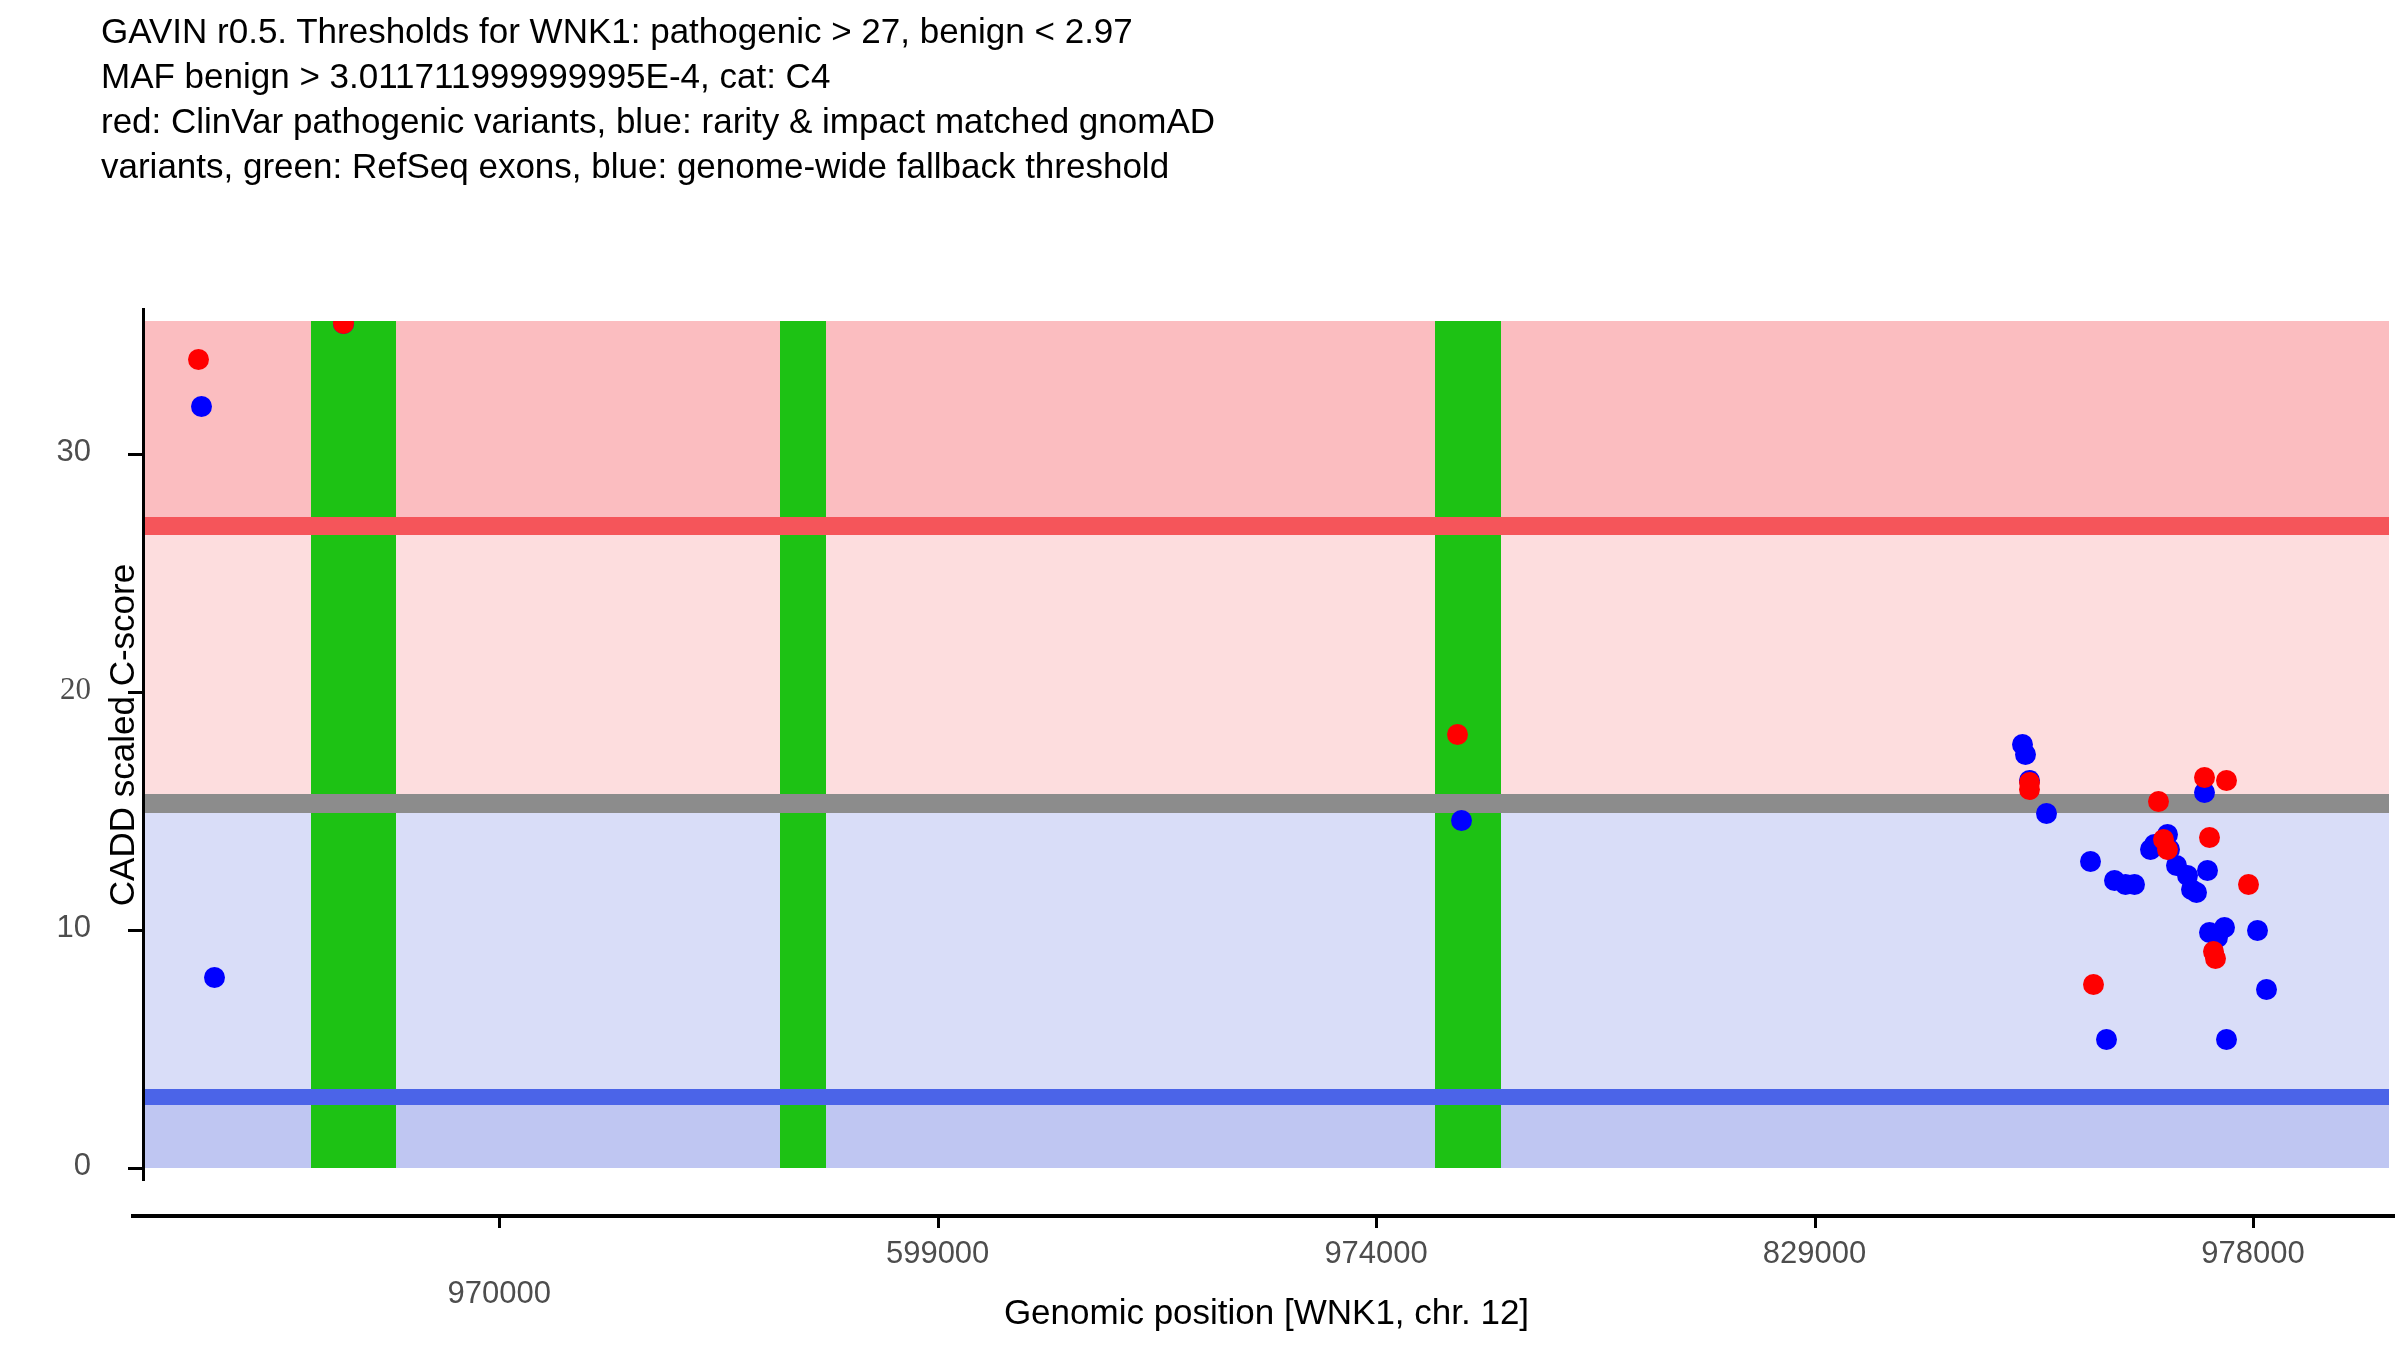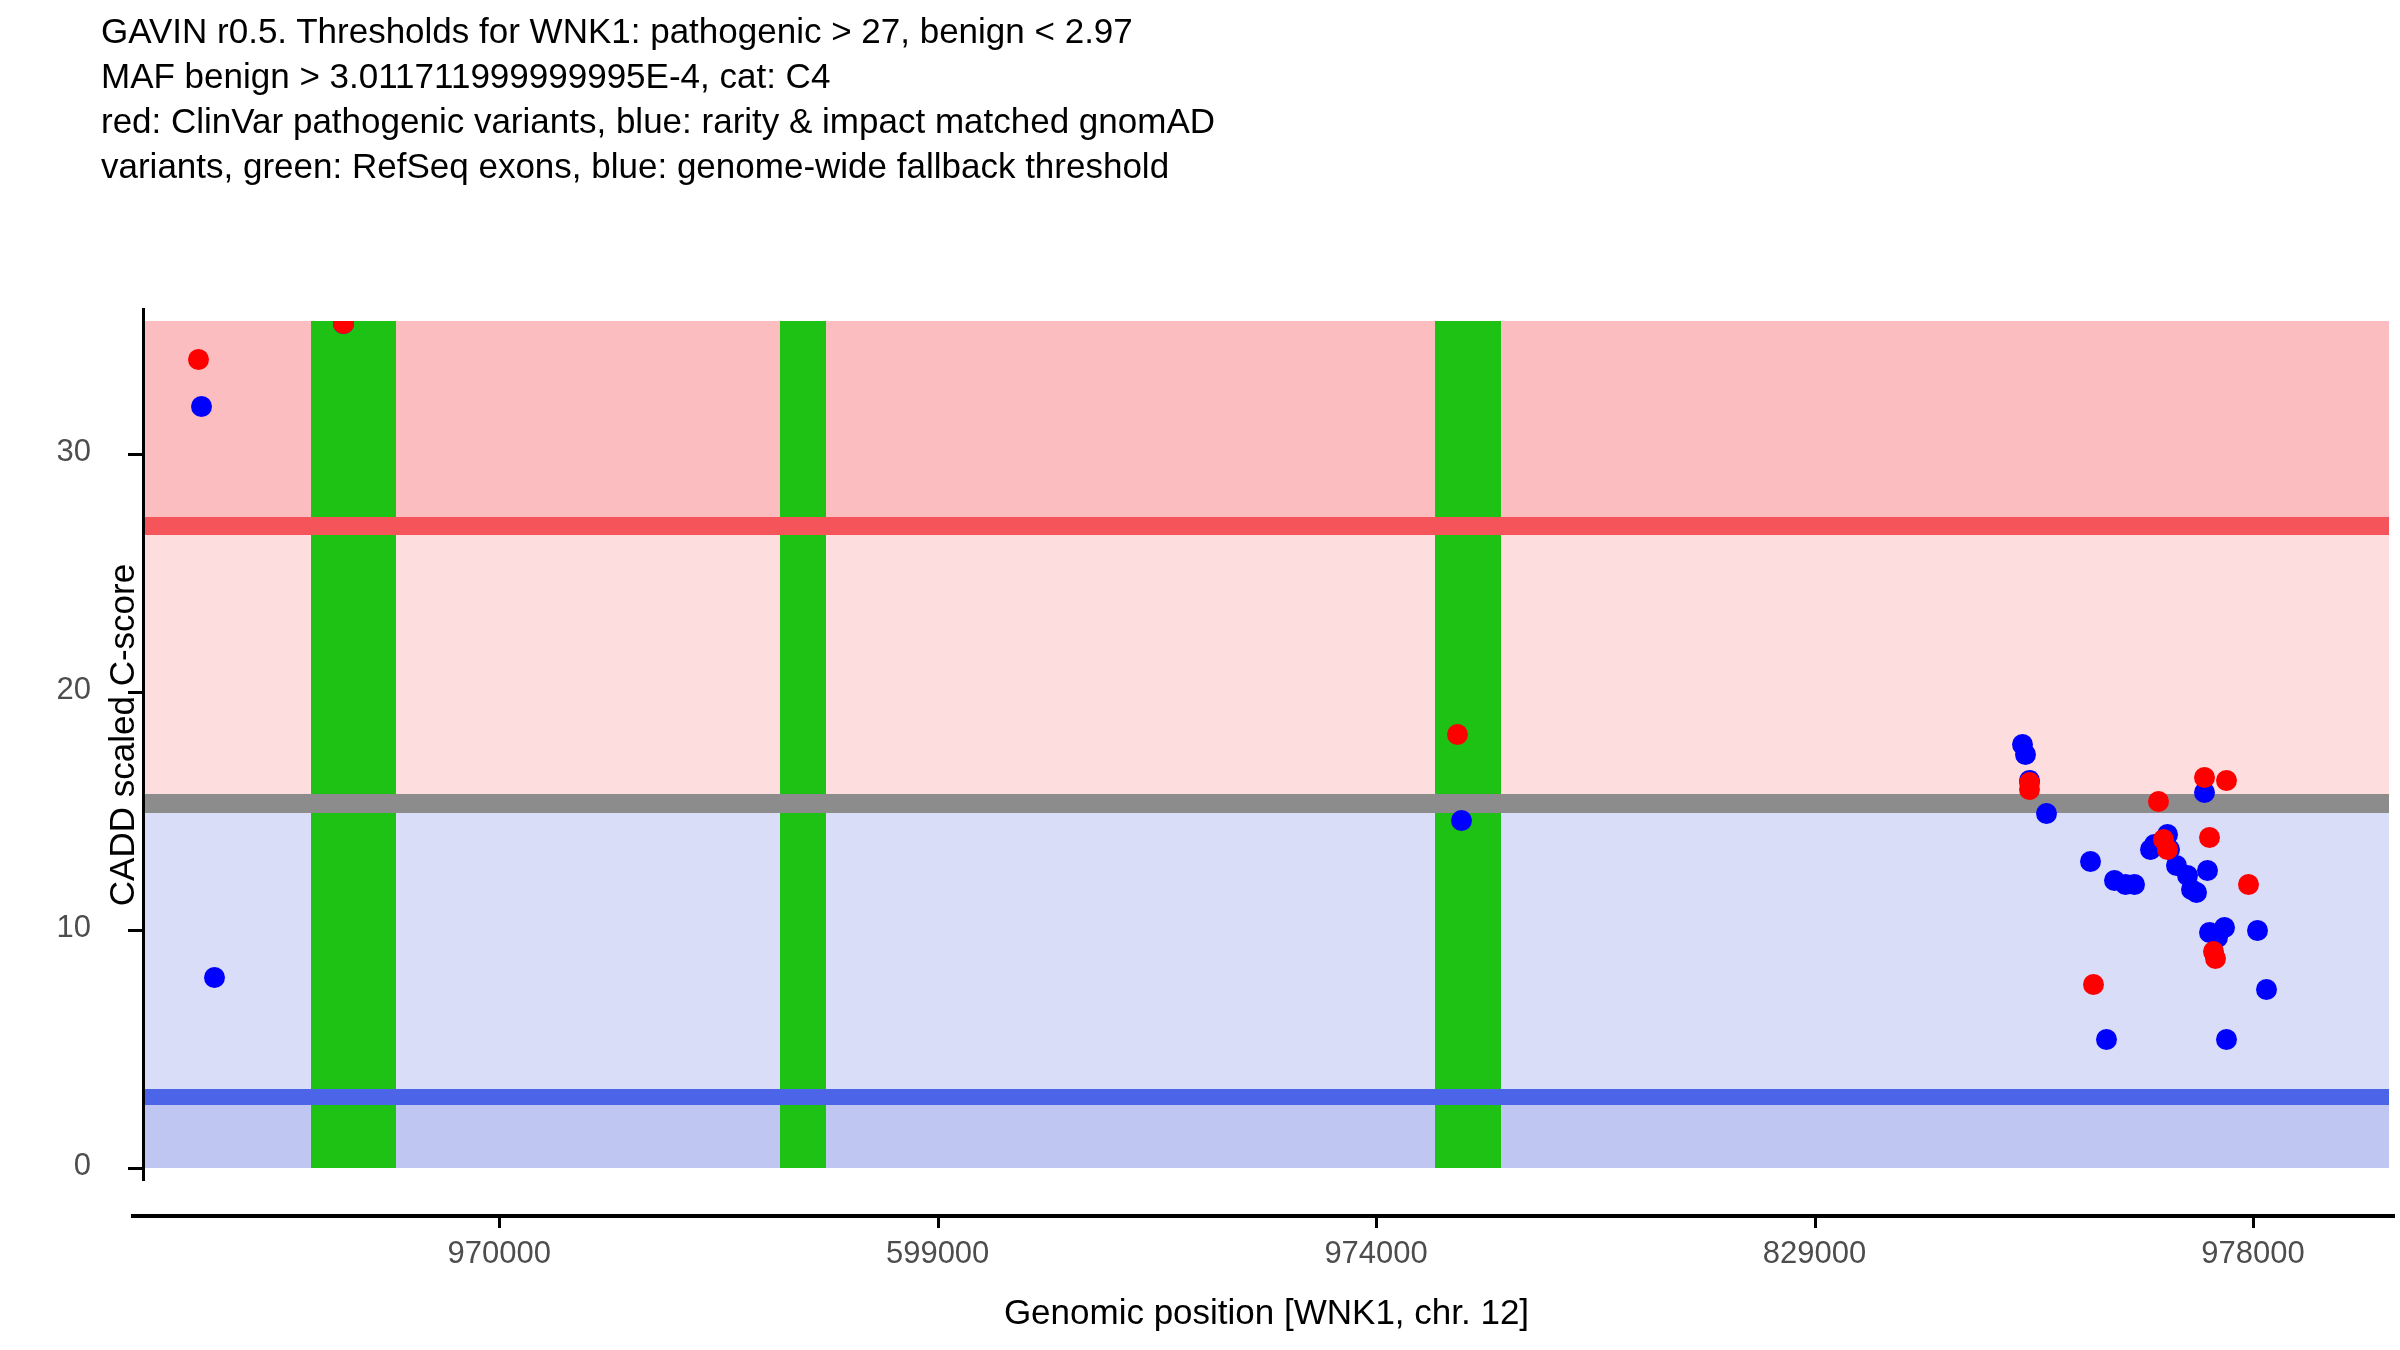--- a/index.html
+++ b/index.html
@@ -173,27 +173,27 @@
 
   <div id="axis-y-line"></div>
   <div id="axis-x-line"></div>
 
   <div id="y-ticks">
       <div class="ytick" style="top: 1167px;"></div>
       <div class="ylabel" style="top: 1147px;">0</div>
       <div class="ytick" style="top: 929.079px;"></div>
       <div class="ylabel" style="top: 909.079px;">10</div>
       <div class="ytick" style="top: 691.157px;"></div>
-      <div class="ylabel" style="top: 671.157px;">20</div>
+      <div class="ylabel" style="top: 671.157px; font-family: Liberation Serif, serif;">20</div>
       <div class="ytick" style="top: 453.236px;"></div>
       <div class="ylabel" style="top: 433.236px;">30</div>
     </div>
   <div id="x-ticks">
       <div class="xtick" style="left: 489.166px;"></div>
-      <div class="xlabel" style="left: 370.166px; width: 240px;">970000</div>
+      <div class="xlabel" style="left: 370.166px; width: 240px; margin-top: 40px;">970000</div>
       <div class="xtick" style="left: 927.643px;"></div>
       <div class="xlabel" style="left: 808.643px; width: 240px;">599000</div>
       <div class="xtick" style="left: 1366.12px;"></div>
       <div class="xlabel" style="left: 1247.12px; width: 240px;">974000</div>
       <div class="xtick" style="left: 1804.6px;"></div>
       <div class="xlabel" style="left: 1685.6px; width: 240px;">829000</div>
       <div class="xtick" style="left: 2243.07px;"></div>
       <div class="xlabel" style="left: 2124.07px; width: 240px;">978000</div>
     </div>
 

